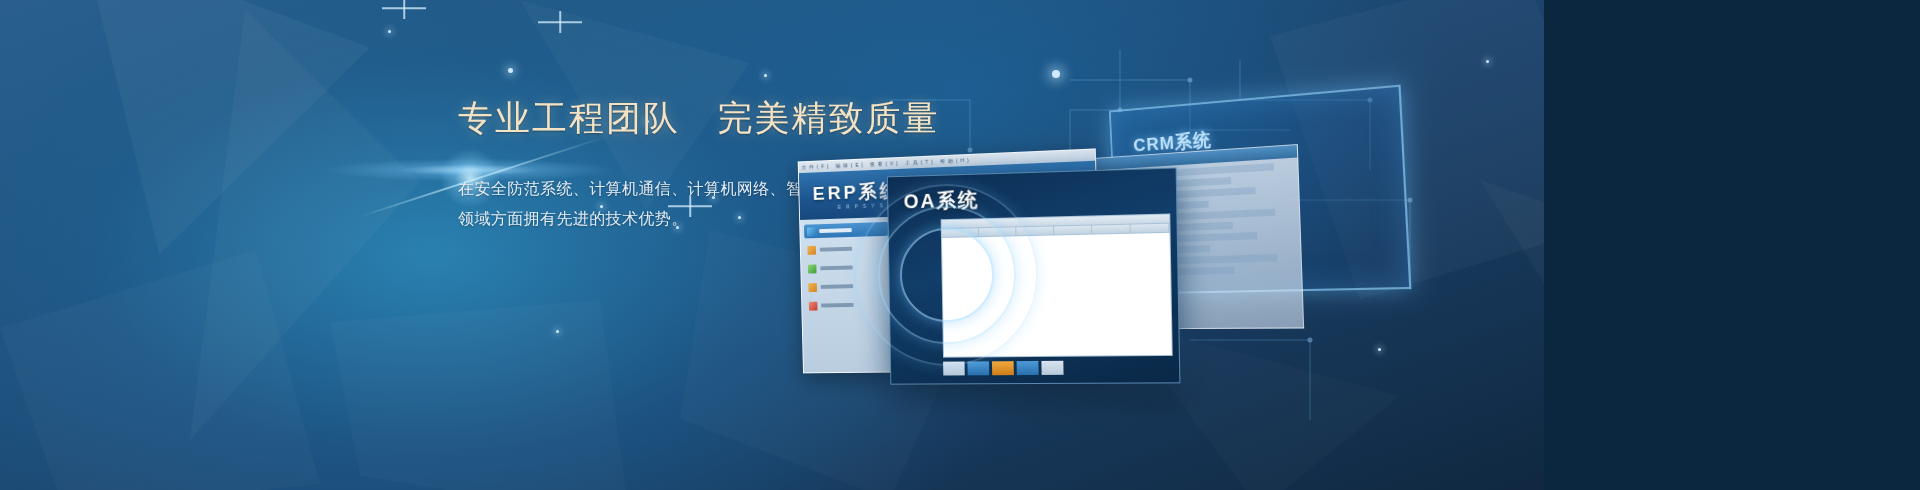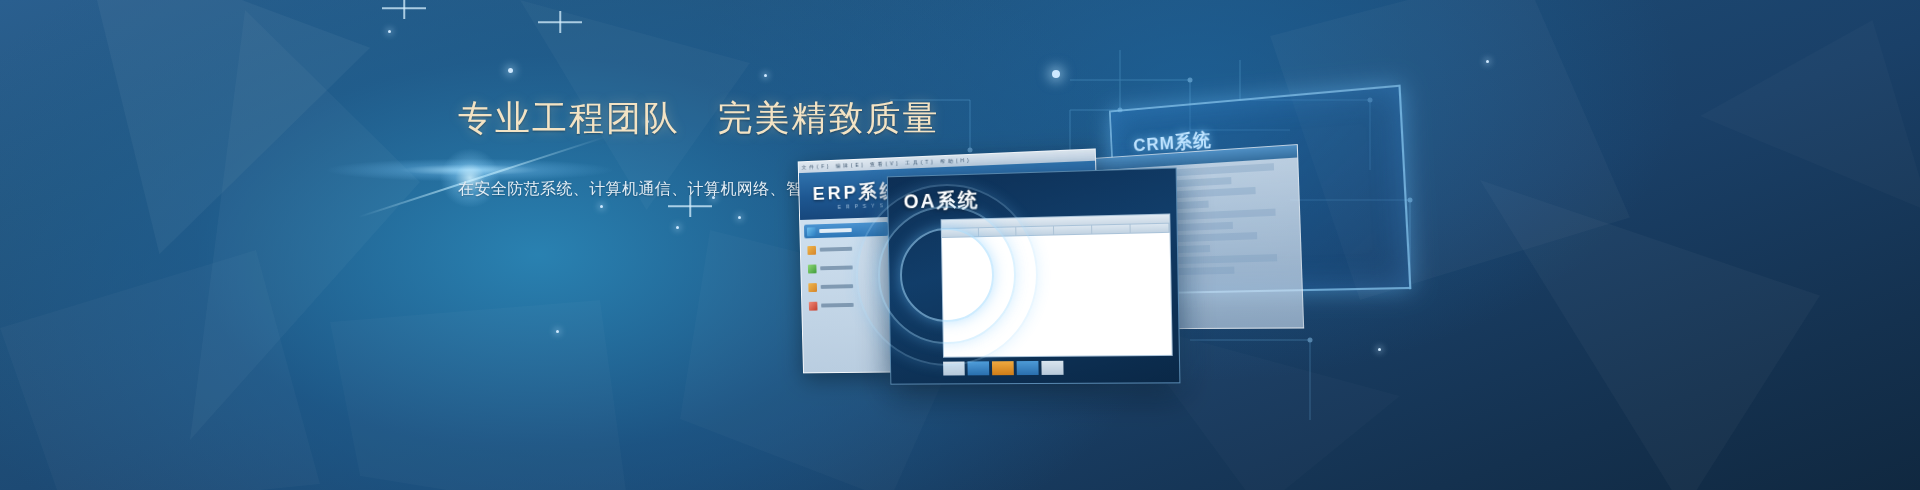--- a/index.html
+++ b/index.html
@@ -6,21 +6,21 @@
     margin: 0;
     padding: 0;
     background: #0b2740;
   }
   body {
     font-family: "Liberation Serif", "DejaVu Serif", serif;
   }
 
   .banner {
     position: relative;
-    width: 1920px;
+    width: 1544px;
     height: 490px;
     overflow: hidden;
     background:
       radial-gradient(ellipse 900px 520px at 28% 52%, rgba(42,132,180,0.95) 0%, rgba(30,98,150,0.55) 38%, rgba(22,66,116,0.0) 72%),
       radial-gradient(ellipse 700px 420px at 62% 18%, rgba(30,110,170,0.55) 0%, rgba(20,70,120,0.0) 70%),
       linear-gradient(160deg, #2a5f8f 0%, #24567f 18%, #1d4a74 42%, #1a4068 62%, #14314f 85%, #102840 100%);
   }
 
   
   .poly {
@@ -392,20 +392,21 @@
   <div class="starburst" style="left:690px; top:206px;"></div>
 
   <div class="copy">
     <div class="headline">
       <span>专业工程团队</span>
       <span class="gap"></span>
       <span>完美精致质量</span>
     </div>
     <div class="subcopy">
       <div>在安全防范系统、计算机通信、计算机网络、智能大厦</div>
+      <div>领域方面拥有先进的技术优势。</div>
     </div>
   </div>
 
   <div class="screens">
 
     <svg class="circuit" width="680" height="420" viewBox="0 0 680 420">
       <g stroke="#79c6f5" stroke-width="1" fill="none" opacity="0.55">
         <path d="M300 40 L420 40 L420 90 L520 90"></path>
         <path d="M350 10 L350 70 L300 70 L300 150"></path>
         <path d="M470 20 L470 60 L600 60 L600 130"></path>

